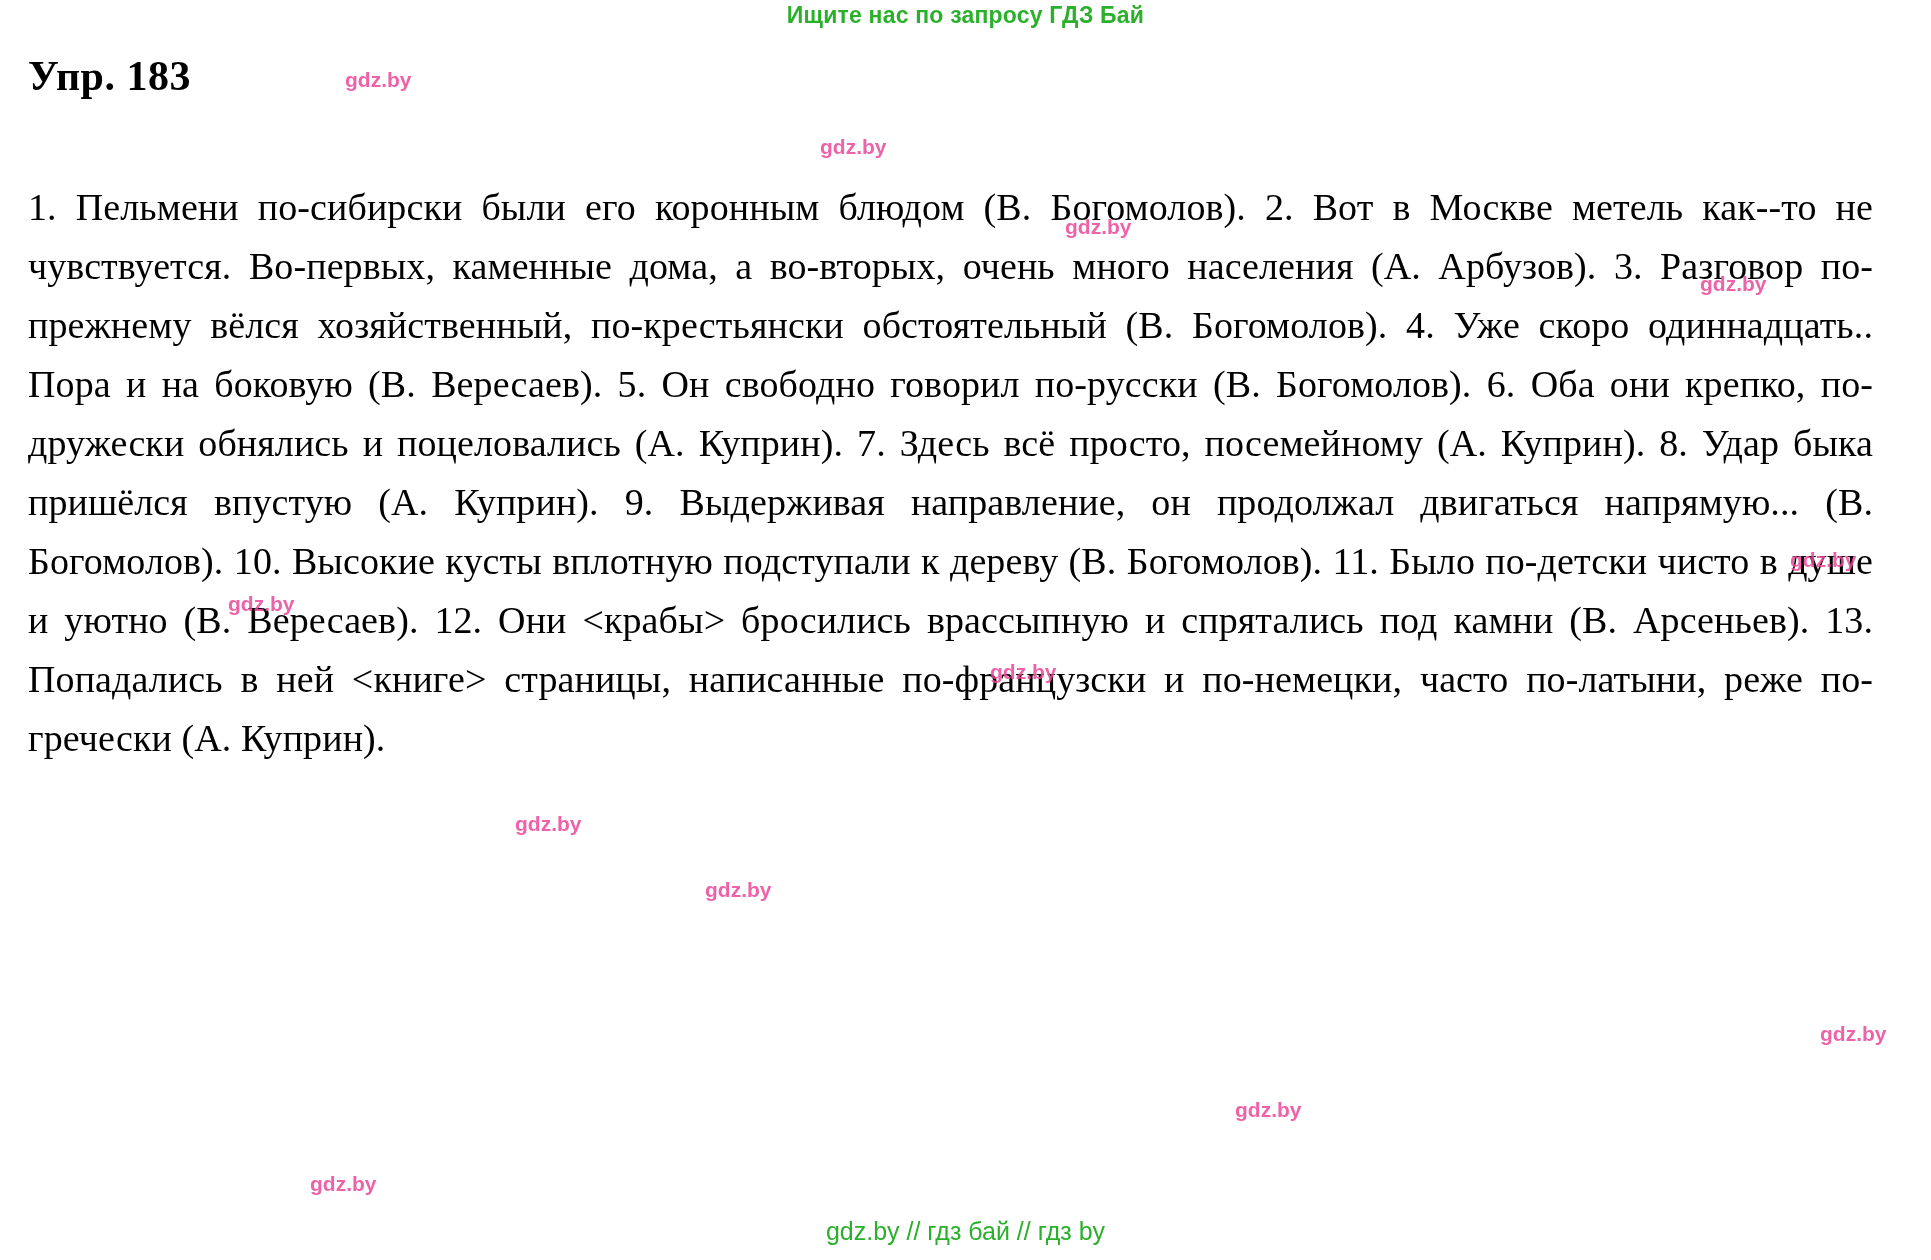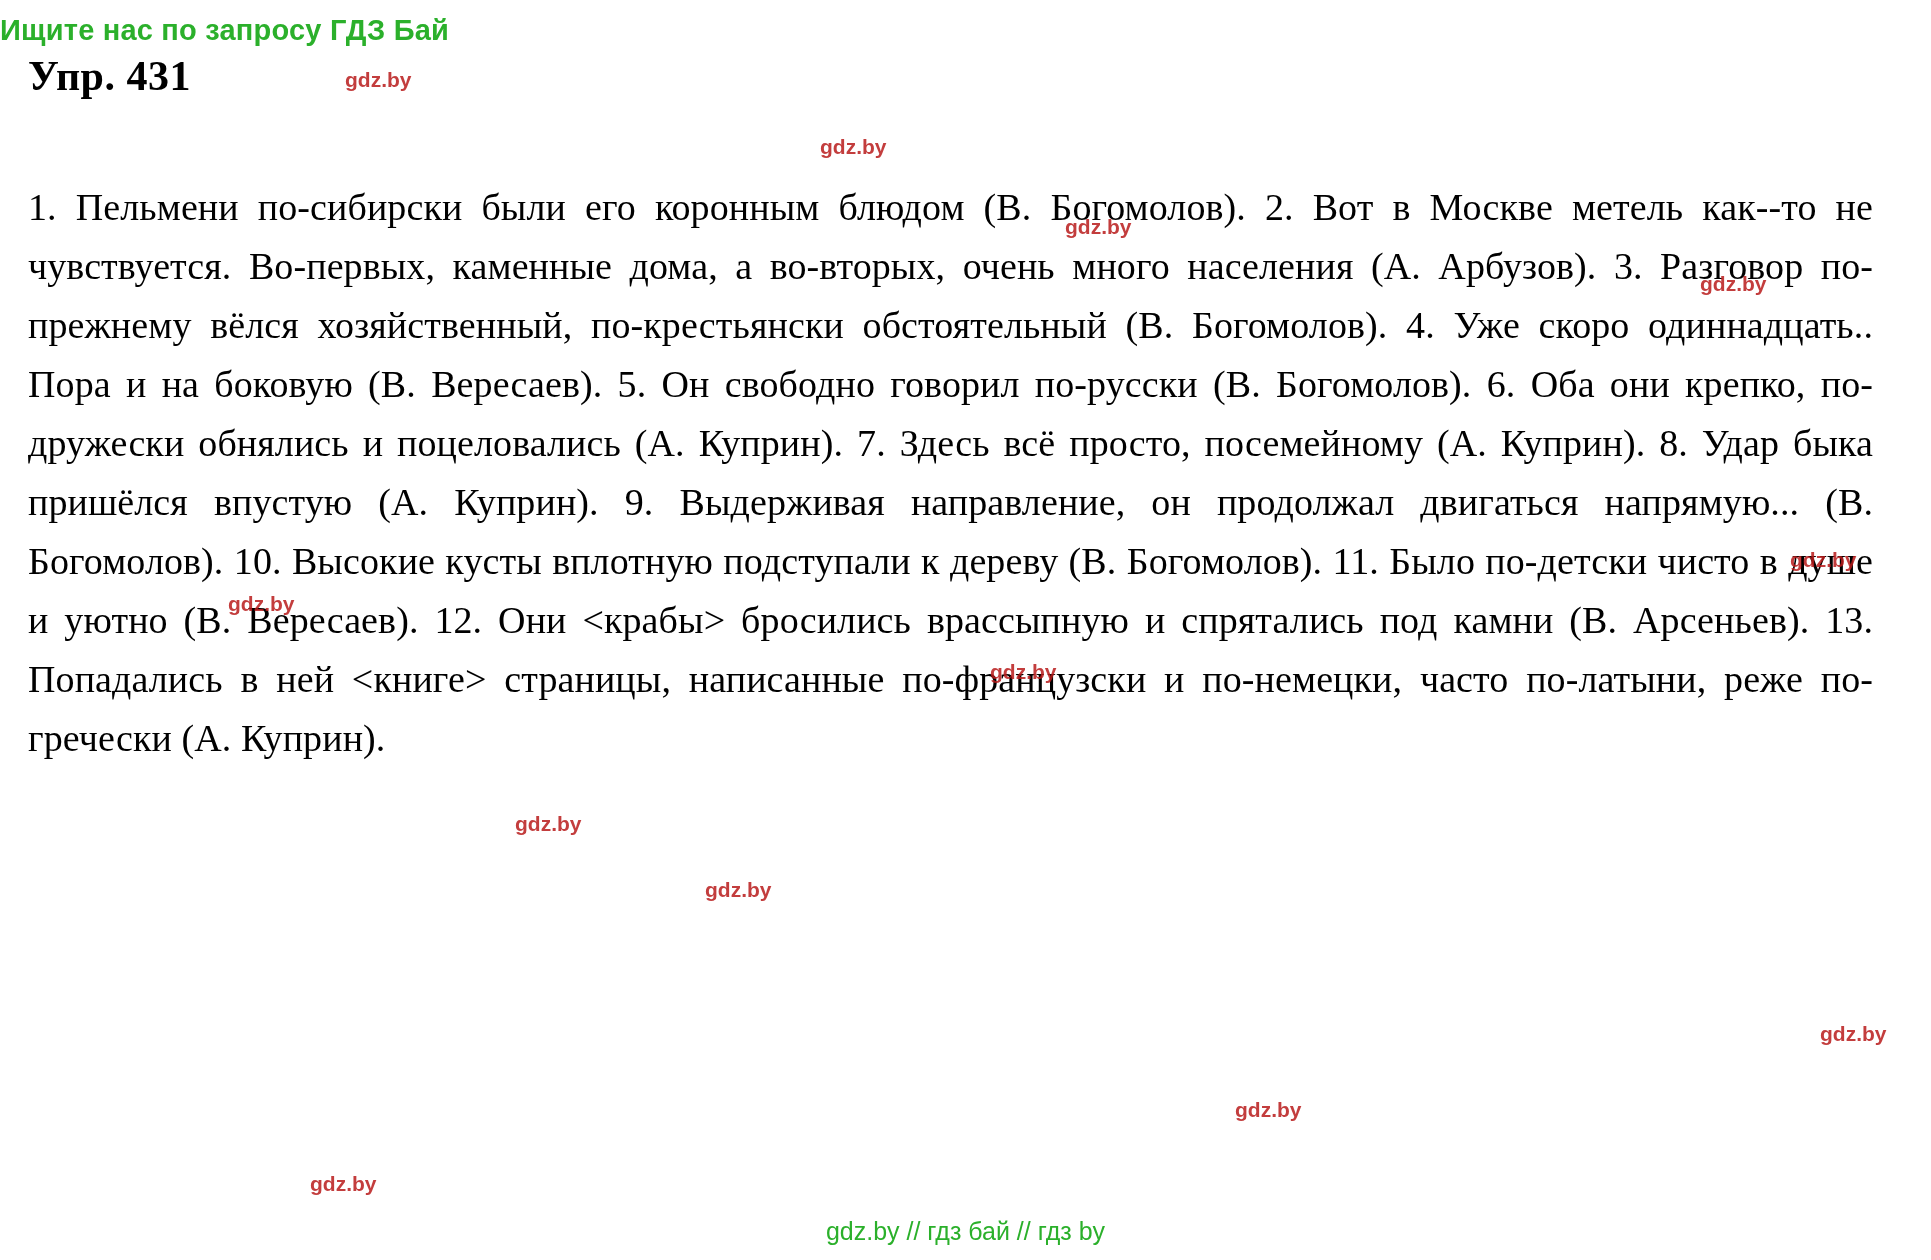--- a/index.html
+++ b/index.html
@@ -17,27 +17,27 @@
   }
 
   .page {
     position: absolute;
     inset: 0;
   }
 
   
   .promo {
     position: absolute;
-    top: 14px;
+    top: 2px;
     left: 0;
     width: 100%;
-    text-align: left;
+    text-align: center;
     font-family: "Liberation Sans", sans-serif;
     font-weight: bold;
-    font-size: 29px;
+    font-size: 23px;
     color: #2bb02b;
     letter-spacing: 0.2px;
   }
 
   
   .ex-number {
     position: absolute;
     top: 52px;
     left: 28px;
     font-family: "Liberation Serif", serif;
@@ -72,35 +72,35 @@
     font-size: 25px;
     color: #2bb02b;
   }
 
   
   .wm {
     position: absolute;
     font-family: "Liberation Sans", sans-serif;
     font-weight: bold;
     font-size: 21px;
-    color: #b91c1c;
+    color: #ec4899;
     opacity: 0.85;
     pointer-events: none;
     user-select: none;
     white-space: nowrap;
   }
 </style>
 </head>
 <body>
 
 <div class="page">
 
   <div class="promo">Ищите нас по запросу ГДЗ Бай</div>
 
-  <div class="ex-number">Упр. 431</div>
+  <div class="ex-number">Упр. 183</div>
 
   <div class="body-text">1. Пельмени по-сибирски были его коронным блюдом (В. Богомолов). 2. Вот в Москве метель как--то не чувствуется. Во-первых, каменные дома, а во-вторых, очень много населения (А. Арбузов). 3. Разговор по-прежнему вёлся хозяйственный, по-крестьянски обстоятельный (В. Богомолов). 4. Уже скоро одиннадцать.. Пора и на боковую (В. Вересаев). 5. Он свободно говорил по-русски (В. Богомолов). 6. Оба они крепко, по-дружески обнялись и поцеловались (А. Куприн). 7. Здесь всё просто, посемейному (А. Куприн). 8. Удар быка пришёлся впустую (А. Куприн). 9. Выдерживая направление, он продолжал двигаться напрямую... (В. Богомолов). 10. Высокие кусты вплотную подступали к дереву (В. Богомолов). 11. Было по-детски чисто в душе и уютно (В. Вересаев). 12. Они &lt;крабы&gt; бросились врассыпную и спрятались под камни (В. Арсеньев). 13. Попадались в ней &lt;книге&gt; страницы, написанные по-французски и по-немецки, часто по-латыни, реже по-гречески (А. Куприн).</div>
 
   <div class="footer">gdz.by  //  гдз бай  //  гдз by</div>
 
   <div id="watermark-layer">
       <div class="wm" style="left: 345px; top: 68px;">gdz.by</div>
       <div class="wm" style="left: 820px; top: 135px;">gdz.by</div>
       <div class="wm" style="left: 1065px; top: 215px;">gdz.by</div>
       <div class="wm" style="left: 1700px; top: 272px;">gdz.by</div>

